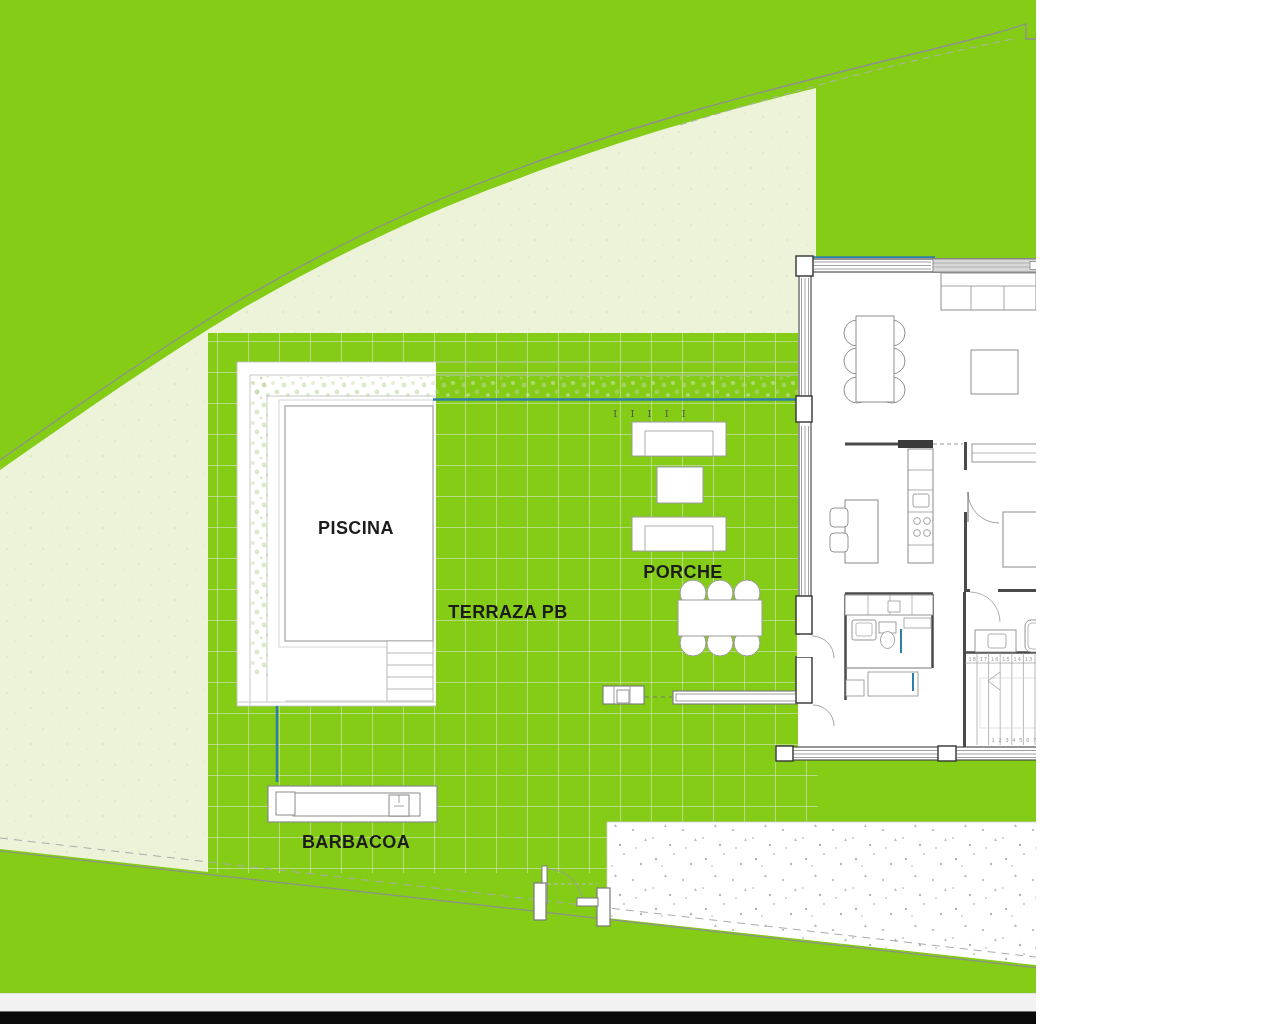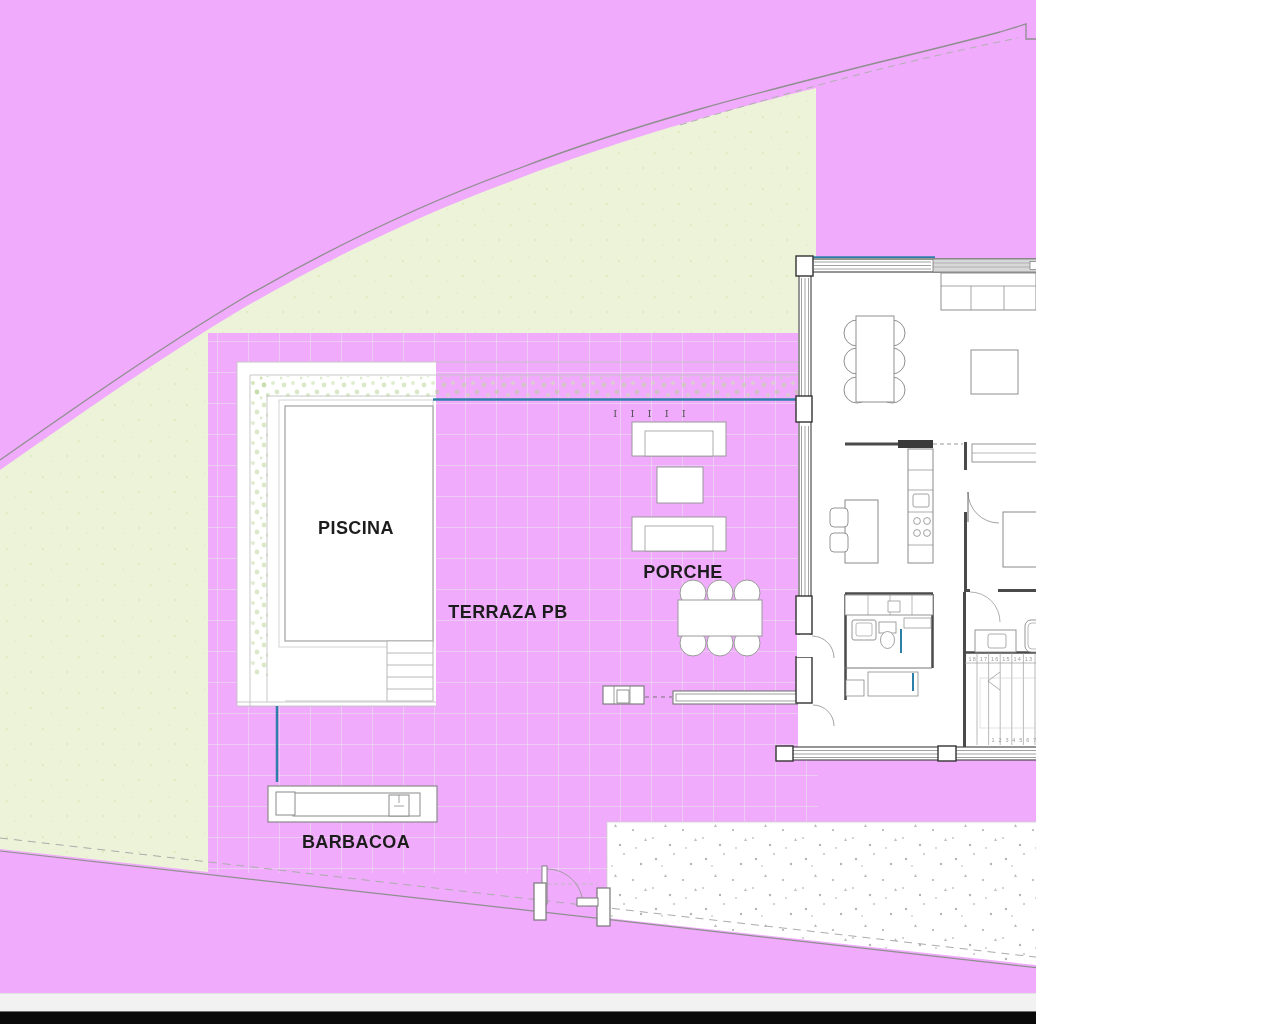--- a/index.html
+++ b/index.html
@@ -1,16 +1,16 @@
 <!DOCTYPE html>
 <html><head>
 <meta charset="utf-8">
 <style>
   html,body{margin:0;padding:0;background:#fff;}
-  .stage{position:relative;width:1036px;height:1024px;overflow:hidden;background:#f0abfc;
+  .stage{position:relative;width:1036px;height:1024px;overflow:hidden;background:#84cc16;
          font-family:"Liberation Sans",sans-serif;}
   .plan-svg{position:absolute;left:0;top:0;}
   .status-strip{position:absolute;left:0;top:993px;width:1280px;height:17px;
                 background:#f2f2f2;border-top:1px solid #e3e3e3;border-bottom:2px solid #6f6f6f;}
   .taskbar{position:absolute;left:0;top:1012px;width:1280px;height:12px;background:#0a0a0a;}
   text.arealabel{font-family:"Liberation Sans",sans-serif;font-size:18px;font-weight:600;
                  fill:#1c1c1c;letter-spacing:.4px;text-anchor:middle;}
   text.fencemarks{font-family:"DejaVu Serif",serif;font-size:10px;fill:#555;
                   letter-spacing:5px;text-anchor:middle;}
   text.tinynum{font-family:"Liberation Sans",sans-serif;font-size:5.5px;fill:#9a9a9a;

